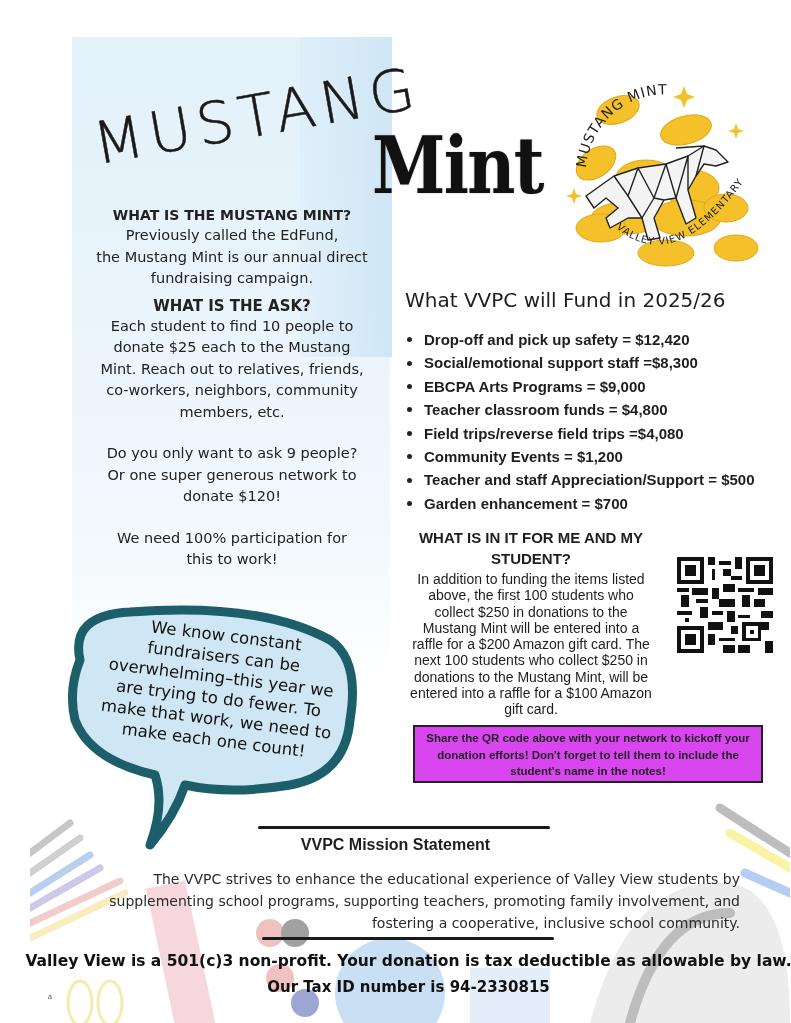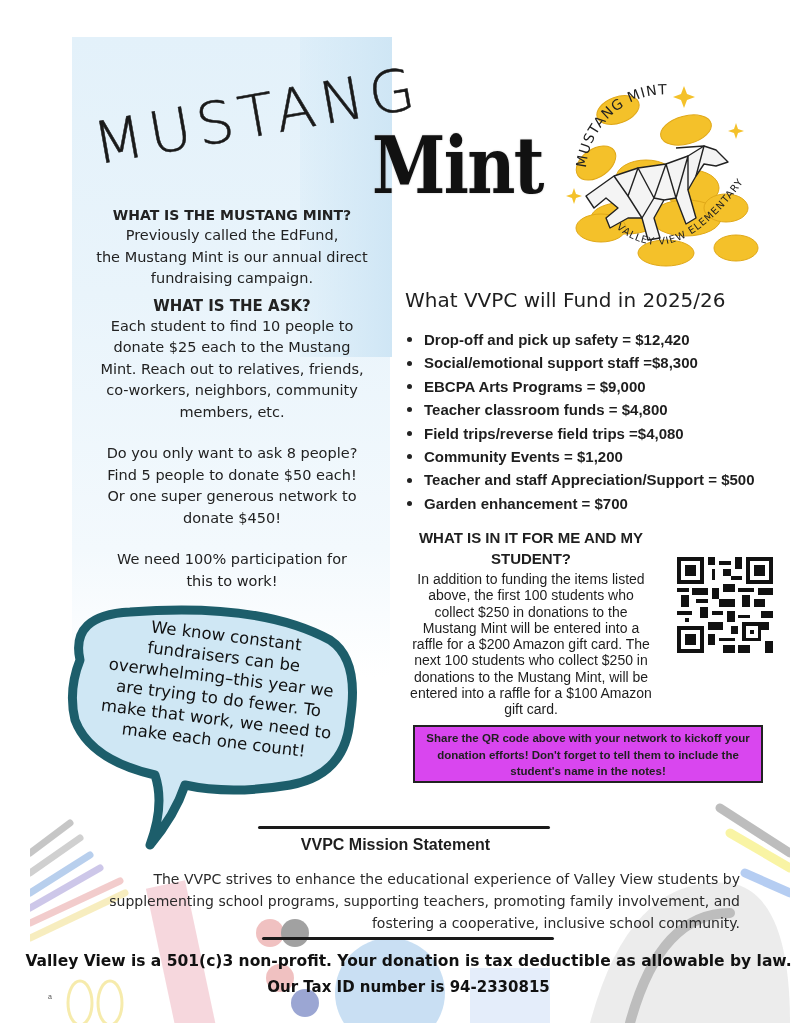--- a/index.html
+++ b/index.html
@@ -171,24 +171,23 @@
   <p class="p-left">Previously called the EdFund,</p>
   <p class="p-left">the Mustang Mint is our annual direct</p>
   <p class="p-left">fundraising campaign.</p>
   <p class="h-bold lg">WHAT IS THE ASK?</p>
   <p class="p-left">Each student to find 10 people to</p>
   <p class="p-left">donate $25 each to the Mustang</p>
   <p class="p-left">Mint. Reach out to relatives, friends,</p>
   <p class="p-left">co-workers, neighbors, community</p>
   <p class="p-left">members, etc.</p>
   <div class="gap"></div>
-  <p class="p-left">Do you only want to ask 8 people?</p>
-  <p class="p-left">Find 5 people to donate $50 each!</p>
+  <p class="p-left">Do you only want to ask 9 people?</p>
   <p class="p-left">Or one super generous network to</p>
-  <p class="p-left">donate $450!</p>
+  <p class="p-left">donate $120!</p>
   <div class="gap"></div>
   <p class="p-left">We need 100% participation for</p>
   <p class="p-left">this to work!</p>
 </div>
 
 <svg class="bubble" viewBox="0 0 300 260">
   <path d="M20 60 Q10 15 70 12 Q200 2 270 40 Q300 60 290 120 Q285 175 230 185 Q170 195 125 185 Q115 215 90 245 Q105 205 95 175 Q30 160 15 120 Q8 90 20 60 Z" fill="#cfe7f4" stroke="#1d5e6b" stroke-width="9" stroke-linejoin="round"></path>
 </svg>
 <div class="bubble-text">
   <div>We know constant</div>

